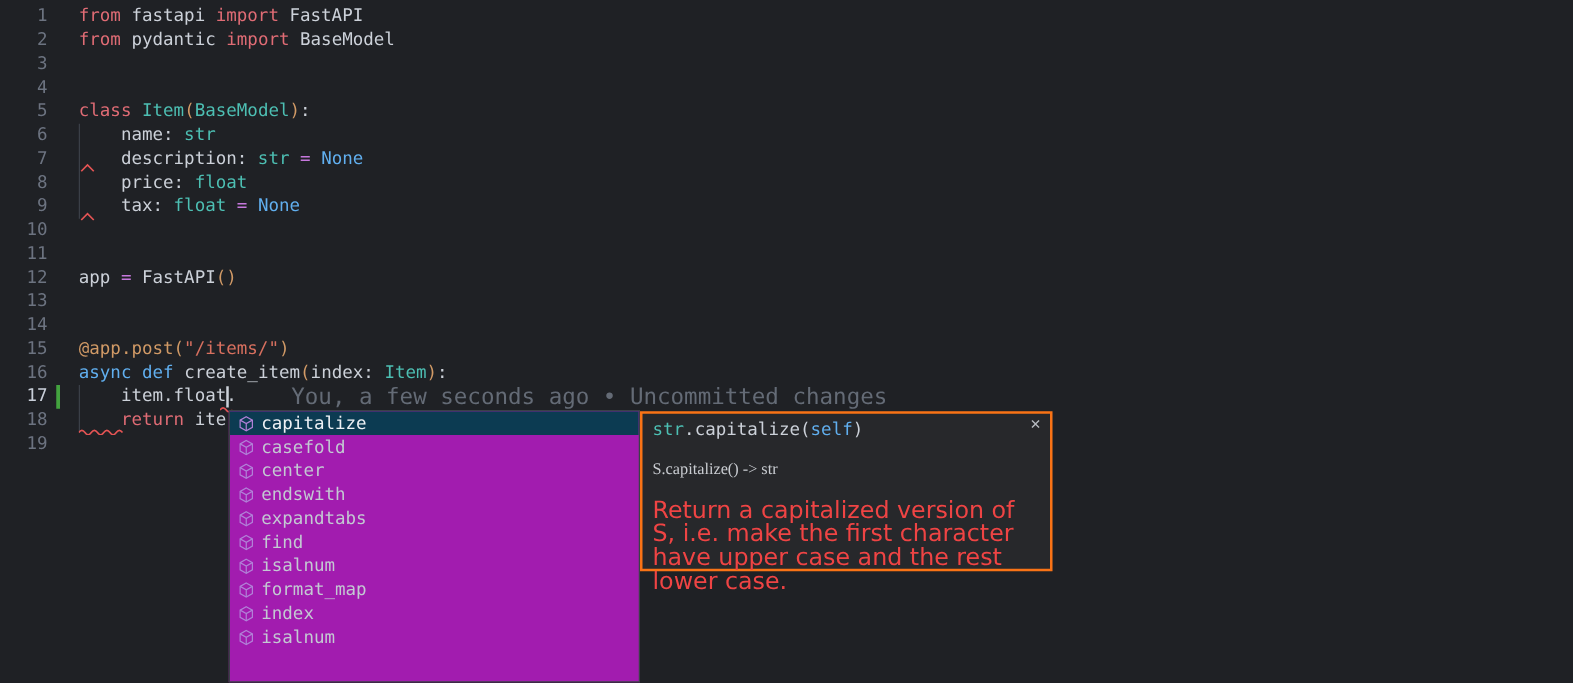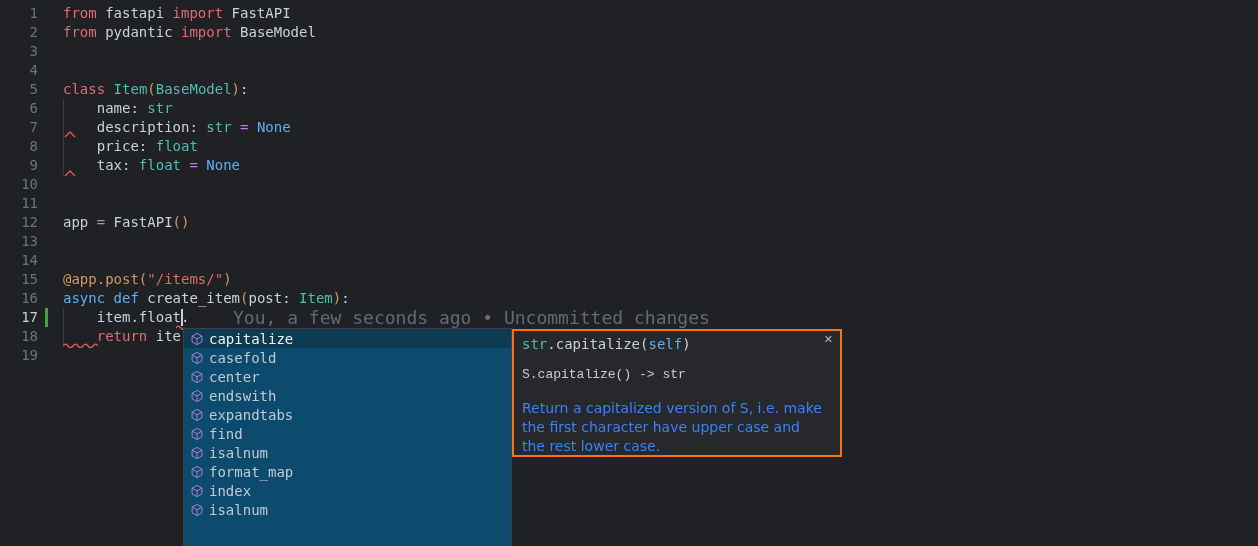--- a/index.html
+++ b/index.html
@@ -22,39 +22,39 @@
   .tk-str{color:#d8705f}
   .tk-op{color:#c678dd}
   .indent-guide{position:absolute;width:1px;background:#3a3f47;}
   .git-added-bar{position:absolute;left:45px;top:308px;width:3px;height:19px;background:#43a33f;}
   .cursor{position:absolute;left:181px;top:309px;width:2px;height:17px;background:#ccd1d9;}
   .blame{position:absolute;left:233px;top:308px;height:19px;line-height:19px;font-size:18px;color:#646b76;white-space:pre;}
   .squiggle{position:absolute;}
   
   .suggest{
     position:absolute;left:183px;top:328px;width:329px;height:218px;
-    background:#0c4a6e;border:1px solid #3c4148;box-sizing:border-box;overflow:hidden;
+    background:#a21caf;border:1px solid #3c4148;box-sizing:border-box;overflow:hidden;
   }
   .srow{height:19px;display:flex;align-items:center;padding-left:6px;}
   .srow.sel{background:#0c3b52;}
   .srow .micon{width:14px;height:14px;margin-right:5px;flex:0 0 auto;display:inline-flex;align-items:center;}
   .slabel{font-size:14px;color:#c3c9d2;white-space:pre;}
   .srow.sel .slabel{color:#eef1f5;}
   
   .docs{
     position:absolute;left:512px;top:329px;width:330px;height:128px;
     background:#27282b;border:2px solid #f97316;box-sizing:border-box;
   }
   .doc-sig{position:absolute;left:8px;top:5px;right:24px;font-size:14px;line-height:17px;white-space:pre;}
   .doc-close{position:absolute;top:2px;right:7px;font-size:11px;color:#b6bac0;cursor:pointer;
     font-family:"DejaVu Sans","Liberation Sans",sans-serif;}
   .doc-summary{position:absolute;left:8px;top:36px;right:4px;
-    font-family:Liberation Mono, monospace;font-size:13px;color:#c9ccd1;}
+    font-family:Liberation Serif, serif;font-size:13px;color:#c9ccd1;}
   .doc-desc{position:absolute;left:8px;top:68px;right:16px;
-    font-family:"DejaVu Sans","Liberation Sans",sans-serif;font-size:14px;line-height:19px;color:#3b82f6;}
+    font-family:"DejaVu Sans","Liberation Sans",sans-serif;font-size:19px;line-height:19px;color:#ef4444;}
 </style>
 </head>
 <body>
 
 <div class="gutter">
     <div class="ln">1</div>
     <div class="ln">2</div>
     <div class="ln">3</div>
     <div class="ln">4</div>
     <div class="ln">5</div>
@@ -82,21 +82,21 @@
     <div class="cl"><span class="tk-fg">    name: </span><span class="tk-type">str</span></div>
     <div class="cl"><span class="tk-fg">    description: </span><span class="tk-type">str</span><span class="tk-fg"> </span><span class="tk-op">=</span><span class="tk-fg"> </span><span class="tk-blue">None</span></div>
     <div class="cl"><span class="tk-fg">    price: </span><span class="tk-type">float</span></div>
     <div class="cl"><span class="tk-fg">    tax: </span><span class="tk-type">float</span><span class="tk-fg"> </span><span class="tk-op">=</span><span class="tk-fg"> </span><span class="tk-blue">None</span></div>
     <div class="cl"></div>
     <div class="cl"></div>
     <div class="cl"><span class="tk-fg">app </span><span class="tk-op">=</span><span class="tk-fg"> FastAPI</span><span class="tk-gold">()</span></div>
     <div class="cl"></div>
     <div class="cl"></div>
     <div class="cl"><span class="tk-gold">@app.post</span><span class="tk-gold">(</span><span class="tk-str">"/items/"</span><span class="tk-gold">)</span></div>
-    <div class="cl"><span class="tk-blue">async</span><span class="tk-fg"> </span><span class="tk-blue">def</span><span class="tk-fg"> create_item</span><span class="tk-gold">(</span><span class="tk-fg">post: </span><span class="tk-type">Item</span><span class="tk-gold">)</span><span class="tk-fg">:</span></div>
+    <div class="cl"><span class="tk-blue">async</span><span class="tk-fg"> </span><span class="tk-blue">def</span><span class="tk-fg"> create_item</span><span class="tk-gold">(</span><span class="tk-fg">index: </span><span class="tk-type">Item</span><span class="tk-gold">)</span><span class="tk-fg">:</span></div>
     <div class="cl"><span class="tk-fg">    item.float.</span></div>
     <div class="cl"><span class="tk-fg">    </span><span class="tk-kw">return</span><span class="tk-fg"> ite</span></div>
     <div class="cl"></div>
   </div>
 
 <div class="indent-guide" style="left:63px;top:99px;height:76px;"></div>
 <div class="indent-guide" style="left:63px;top:308px;height:38px;"></div>
 
 <div class="git-added-bar"></div>
 

